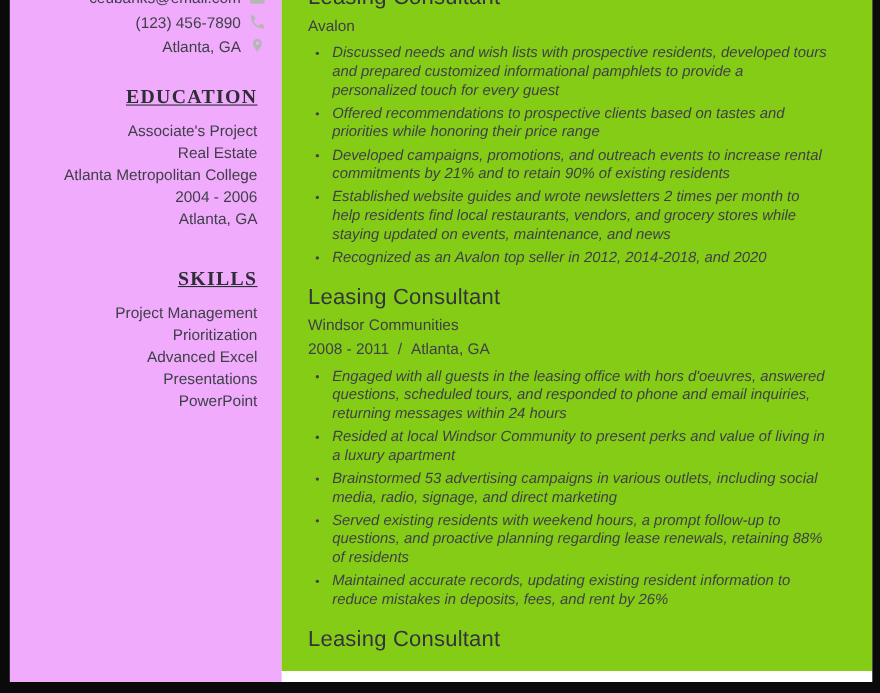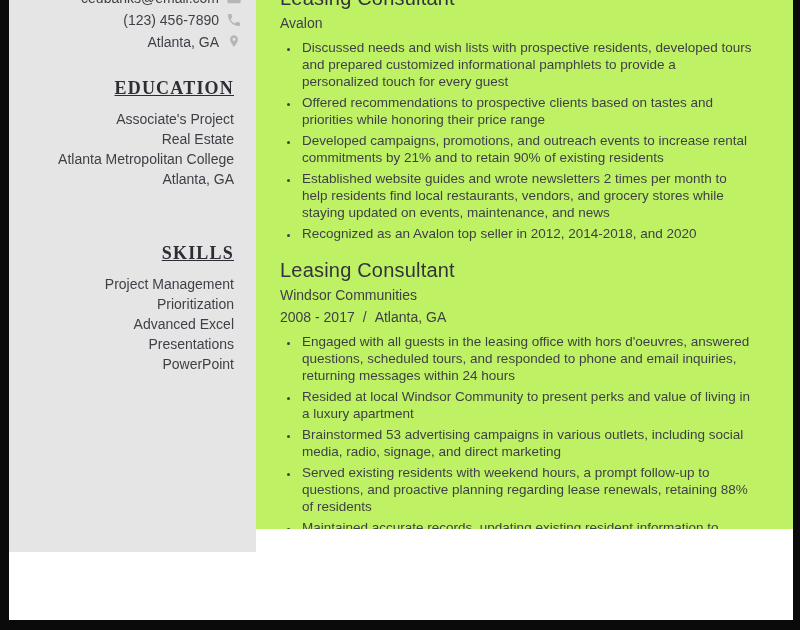--- a/index.html
+++ b/index.html
@@ -11,22 +11,22 @@
   }
   .page{position:absolute;inset:0;}
 
   
   .bar-left{position:absolute;left:0;top:0;width:9px;height:630px;background:#0a0a0a;}
   .bar-right{position:absolute;left:793px;top:0;width:7px;height:630px;background:#0a0a0a;}
   .bar-bottom{position:absolute;left:0;top:620px;width:800px;height:10px;background:#0a0a0a;}
 
   
   .sidebar{
-    position:absolute;left:9px;top:0;width:247px;height:552px;
-    background:#e5e5e5;text-align:right;color:#3f3f47;
+    position:absolute;left:9px;top:0;width:247px;height:620px;
+    background:#f0abfc;text-align:right;color:#3f3f47;
   }
   .contact{position:absolute;top:-13px;right:14px;}
   .contact-row{
     display:flex;align-items:center;justify-content:flex-end;
     gap:7px;height:22px;font-size:14px;color:#3f3f47;
   }
   .contact-row .icon{width:16px;height:16px;flex:0 0 16px;display:inline-block;}
   .contact-row .icon svg{display:block;width:16px;height:16px;fill:#b7b6b4;}
 
   .side-section{position:absolute;right:22px;left:0;}
@@ -34,34 +34,34 @@
   .side-section.skl{top:243px;}
   .side-heading{
     font-family:"Liberation Serif","DejaVu Serif",serif;
     font-weight:bold;font-size:18px;letter-spacing:1.2px;
     color:#2d2d35;margin:0 0 10px 0;text-decoration:underline;
   }
   .side-line{font-size:14px;line-height:20px;color:#3f3f47;}
 
   
   .main{
-    position:absolute;left:256px;top:0;width:537px;height:529px;
-    background:#bef264;overflow:hidden;
+    position:absolute;left:256px;top:0;width:537px;height:610px;
+    background:#84cc16;overflow:hidden;
   }
   .content{margin-top:-14px;padding:0 23px 0 24px;}
   .job{margin:0 0 16px 0;}
   .job-title{
     margin:0;font-size:20px;font-weight:500;line-height:24px;
     color:#33333d;letter-spacing:.2px;
   }
   .company{margin-top:5px;font-size:14px;line-height:17px;color:#3f3f47;}
   .meta{margin-top:5px;font-size:14px;line-height:17px;color:#3f3f47;}
   .meta .sep{margin:0 8px;}
   ul.bullets{
-    margin:7px 16px 0 0;padding:0 0 0 20px;list-style:disc outside;
+    margin:7px 16px 0 0;padding:0 0 0 20px;list-style:disc outside;font-style:italic;
   }
   ul.bullets li{
     font-size:13.5px;line-height:17px;color:#3f3f47;
     margin:0 0 4px 0;padding-left:2px;
   }
   ul.bullets li::marker{font-size:11px;color:#3f3f47;}
 </style>
 </head>
 <body>
 
@@ -96,20 +96,21 @@
             </svg>
         </span>
       </div>
     </div>
 
     <section class="side-section edu">
       <h3 class="side-heading">EDUCATION</h3>
       <div class="side-line">Associate's Project</div>
       <div class="side-line">Real Estate</div>
       <div class="side-line">Atlanta Metropolitan College</div>
+      <div class="side-line">2004 - 2006</div>
       <div class="side-line">Atlanta, GA</div>
     </section>
 
     <section class="side-section skl">
       <h3 class="side-heading">SKILLS</h3>
       <div class="side-line">Project Management</div>
       <div class="side-line">Prioritization</div>
       <div class="side-line">Advanced Excel</div>
       <div class="side-line">Presentations</div>
       <div class="side-line">PowerPoint</div>
@@ -129,21 +130,21 @@
           <li>Developed campaigns, promotions, and outreach events to increase rental commitments by 21% and to retain 90% of existing residents</li>
           <li>Established website guides and wrote newsletters 2 times per month to help residents find local restaurants, vendors, and grocery stores while staying updated on events, maintenance, and news</li>
           <li>Recognized as an Avalon top seller in 2012, 2014-2018, and 2020</li>
         </ul>
       </section>
 
       <section class="job">
         <h2 class="job-title">Leasing Consultant</h2>
         <div class="company">Windsor Communities</div>
         <div class="meta">
-          <span>2008 - 2017</span><span class="sep">/</span><span>Atlanta, GA</span>
+          <span>2008 - 2011</span><span class="sep">/</span><span>Atlanta, GA</span>
         </div>
         <ul class="bullets">
           <li>Engaged with all guests in the leasing office with hors d'oeuvres, answered questions, scheduled tours, and responded to phone and email inquiries, returning messages within 24 hours</li>
           <li>Resided at local Windsor Community to present perks and value of living in a luxury apartment</li>
           <li>Brainstormed 53 advertising campaigns in various outlets, including social media, radio, signage, and direct marketing</li>
           <li>Served existing residents with weekend hours, a prompt follow-up to questions, and proactive planning regarding lease renewals, retaining 88% of residents</li>
           <li>Maintained accurate records, updating existing resident information to reduce mistakes in deposits, fees, and rent by 26%</li>
         </ul>
       </section>
 

